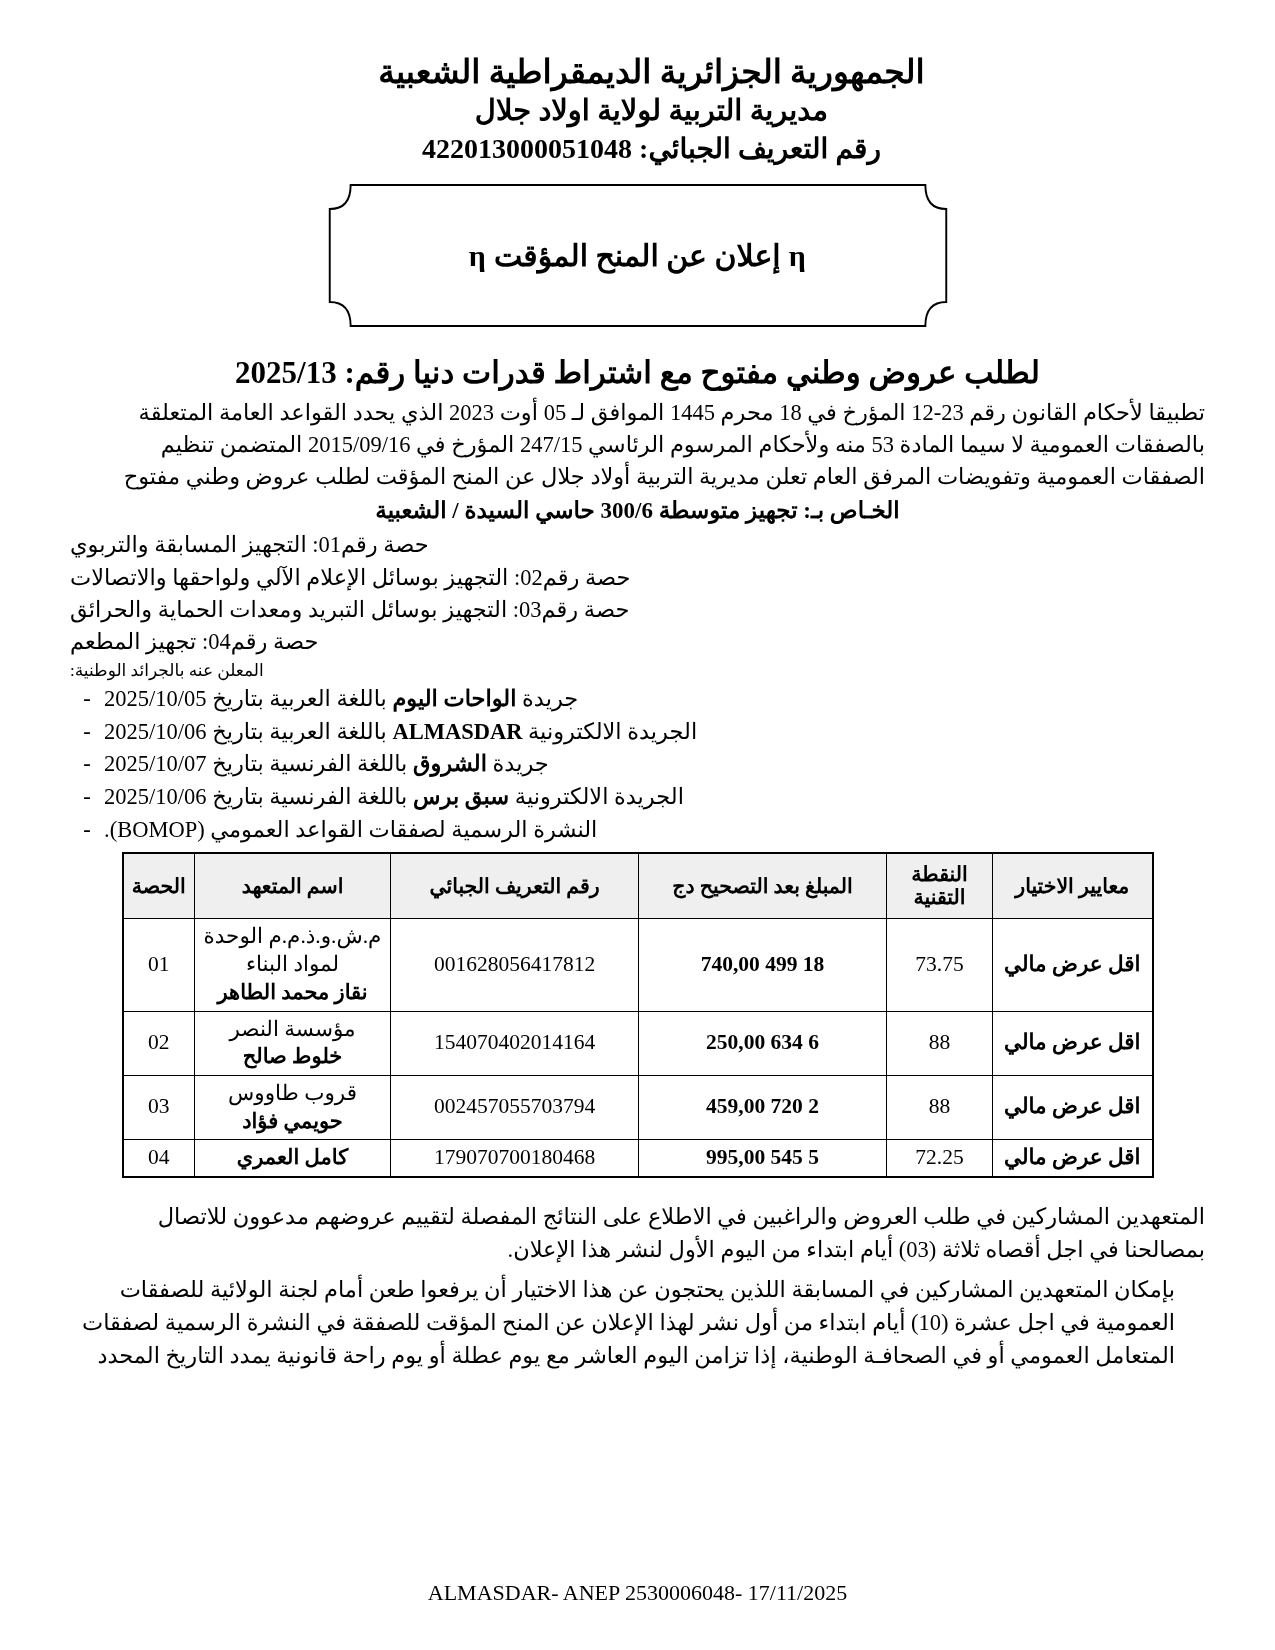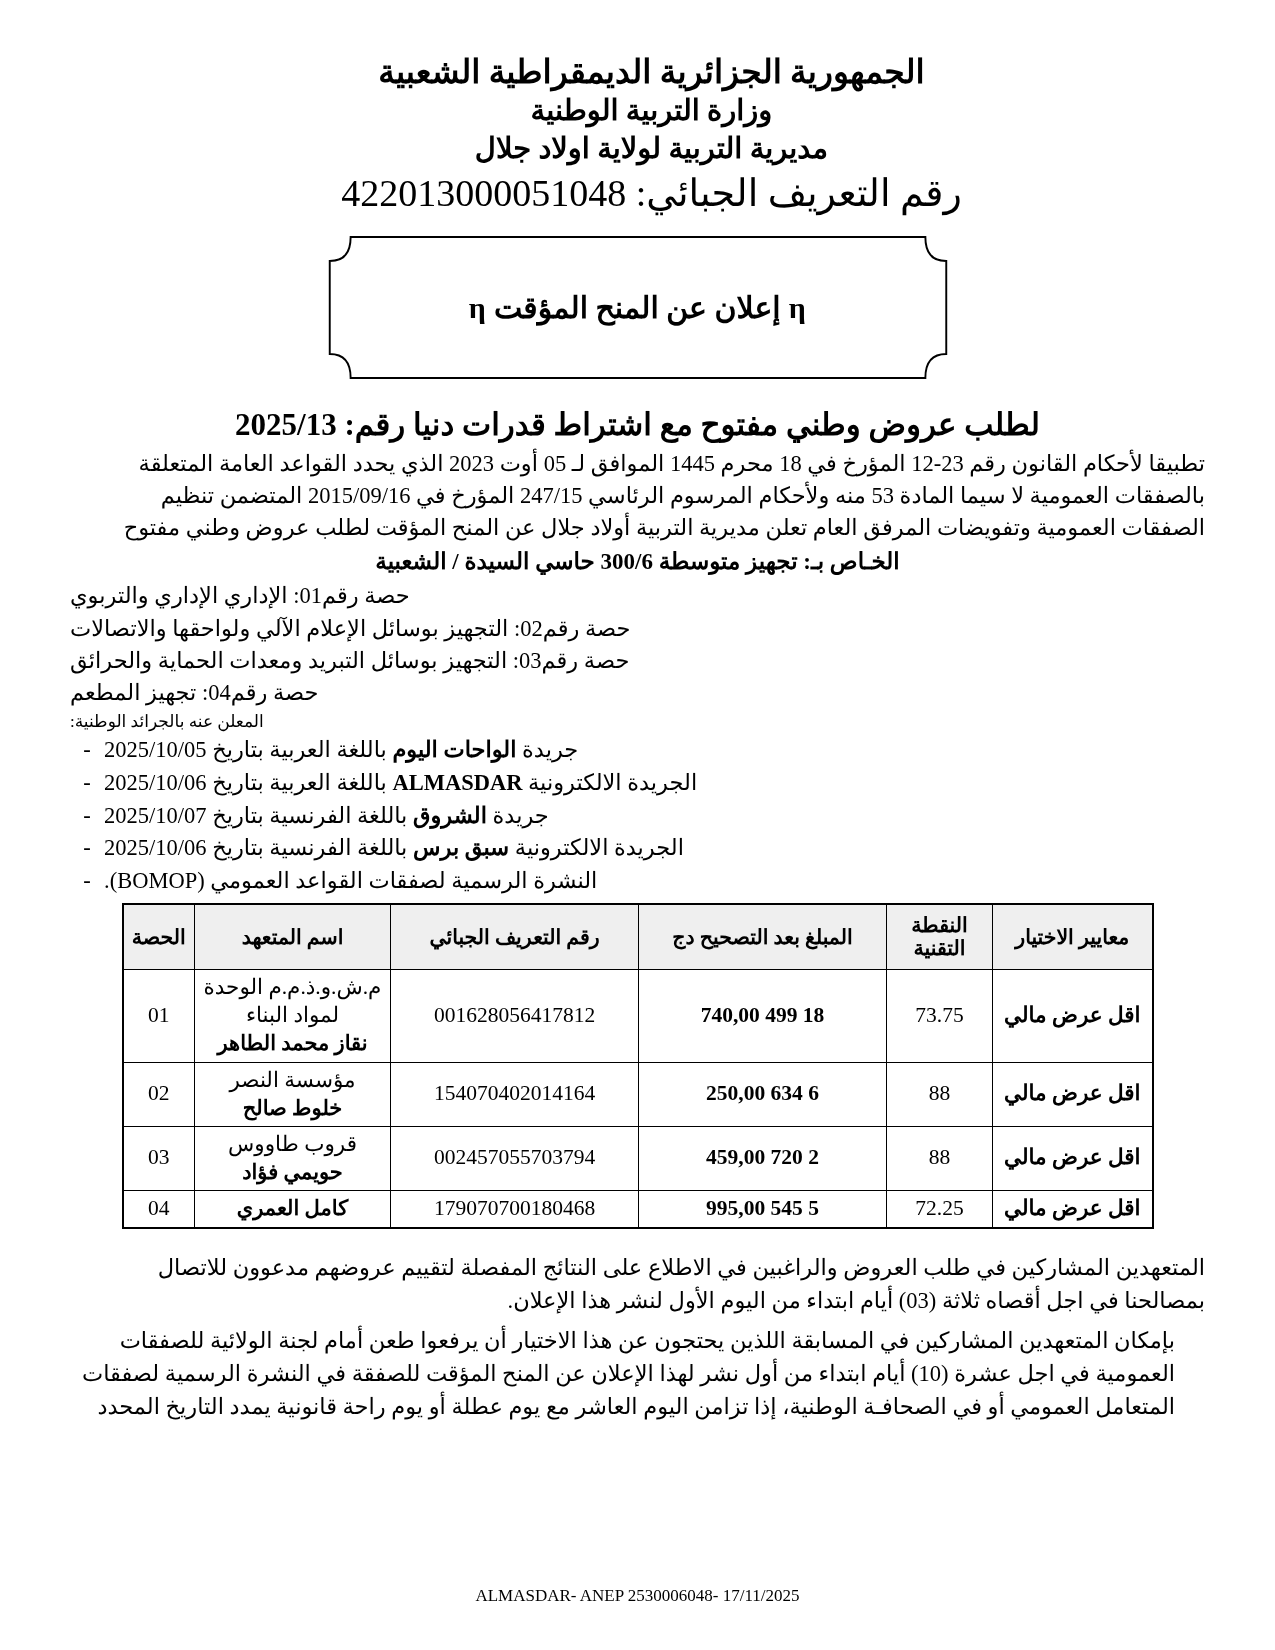--- a/index.html
+++ b/index.html
@@ -41,22 +41,22 @@
     font-weight: bold;
     line-height: 1.3;
   }
   .header .directorate {
     font-size: 29px;
     font-weight: bold;
     line-height: 1.3;
     font-family: Liberation Serif, serif;
   }
   .header .taxid {
-    font-size: 38px;
-    font-weight: normal;
+    font-size: 28px;
+    font-weight: bold;
     line-height: 1.34;
   }
   .header .taxid .num {
     font-family: "Liberation Serif", serif;
   }
 
   
   .title-box-wrap {
     margin: 16px auto 0 auto;
     width: 620px;
@@ -208,33 +208,32 @@
     text-indent: 30px;
   }
 
   
   .footer {
     position: absolute;
     bottom: 44px;
     left: 0;
     right: 0;
     text-align: center;
-    font-size: 17px;
+    font-size: 22px;
     direction: ltr;
     font-family: "Liberation Serif", serif;
   }
 </style>
 </head>
 <body>
 
 <div class="page">
 
   <div class="header">
     <div class="republic">الجمهورية الجزائرية الديمقراطية الشعبية</div>
-    <div class="ministry">وزارة التربية الوطنية</div>
     <div class="directorate">مديرية التربية لولاية اولاد جلال</div>
     <div class="taxid">
       <span>رقم التعريف الجبائي:</span>
       <span class="num">422013000051048</span>
     </div>
   </div>
 
   <div class="title-box-wrap">
     <svg class="title-box-svg" viewBox="0 0 712 145" preserveAspectRatio="none">
       <path d="M 26 2 L 686 2 Q 686 26 710 26 L 710 119 Q 686 119 686 143 L 26 143 Q 26 119 2 119 L 2 26 Q 26 26 26 2 Z" fill="none" stroke="#000000" stroke-width="2.2"></path>
@@ -249,21 +248,21 @@
     <div>بالصفقات العمومية لا سيما المادة 53 منه ولأحكام المرسوم الرئاسي 247/15 المؤرخ في 2015/09/16 المتضمن تنظيم</div>
     <div>الصفقات العمومية وتفويضات المرفق العام تعلن مديرية التربية أولاد جلال عن المنح المؤقت لطلب عروض وطني مفتوح</div>
   </div>
 
   <div class="spec-line">
     <span class="lead">الخـاص بـ:</span>
     <span>تجهيز متوسطة 300/6 حاسي السيدة / الشعبية</span>
   </div>
 
   <div class="lots">
-    <div class="lot"><span class="lot-inner">حصة رقم01: الإداري الإداري والتربوي</span></div>
+    <div class="lot"><span class="lot-inner">حصة رقم01: التجهيز المسابقة والتربوي</span></div>
     <div class="lot"><span class="lot-inner">حصة رقم02: التجهيز بوسائل الإعلام الآلي ولواحقها والاتصالات</span></div>
     <div class="lot"><span class="lot-inner">حصة رقم03: التجهيز بوسائل التبريد ومعدات الحماية والحرائق</span></div>
     <div class="lot"><span class="lot-inner">حصة رقم04: تجهيز المطعم</span></div>
   </div>
 
   <div class="pub-head">المعلن عنه بالجرائد الوطنية:</div>
   <ul class="pub-list">
     <li>
       <span class="txt"><span>جريدة </span><b>الواحات اليوم</b><span> باللغة العربية بتاريخ 2025/10/05</span></span>
       <span class="dash">-</span>

